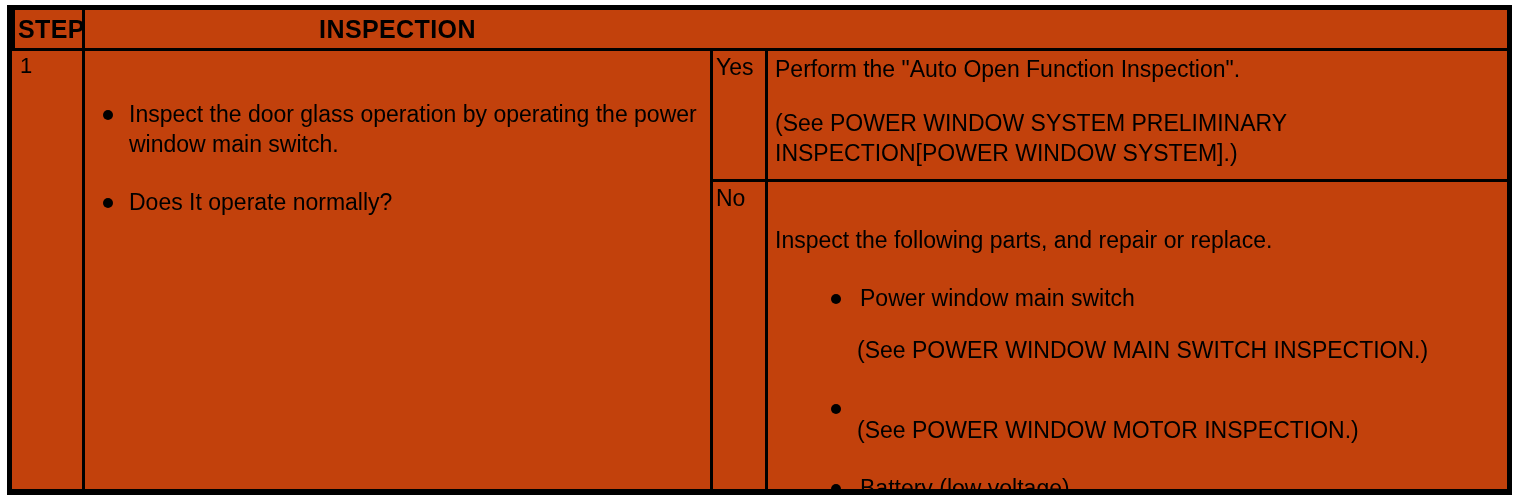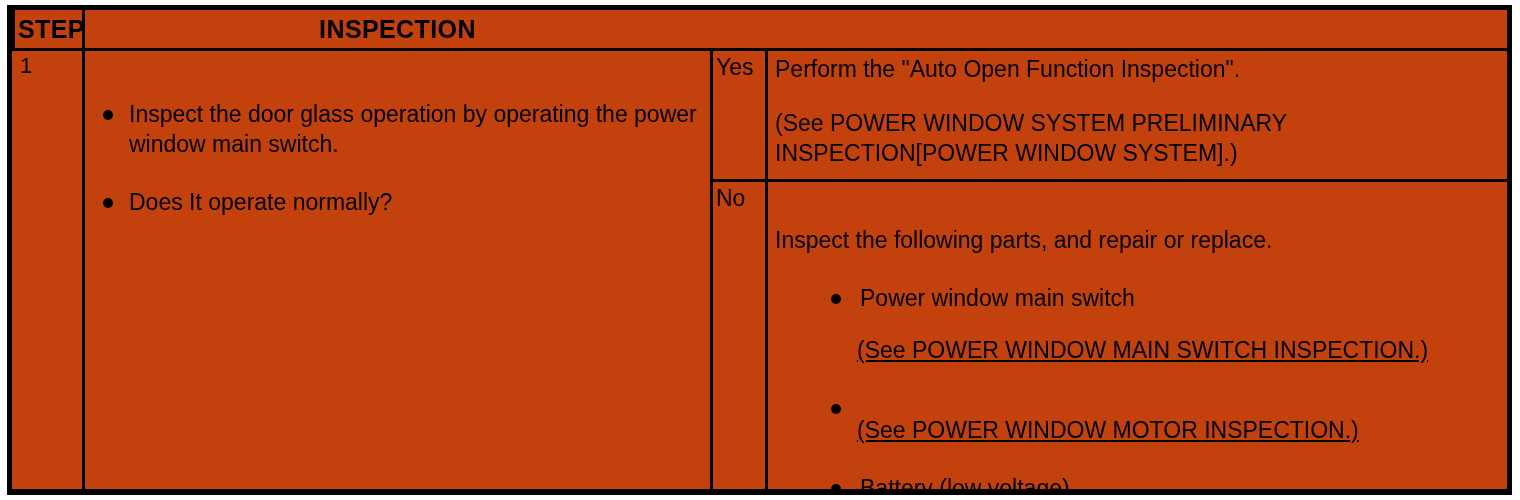--- a/index.html
+++ b/index.html
@@ -170,21 +170,20 @@
   .bitem-gap { height: 28px; }
 
   
   .blist-action .bitem { padding-left: 85px; }
   .blist-action .bdot  { left: 56px; }
 
   .subref {
     font-size: 23px;
     line-height: 30px;
     padding-left: 82px;
-    text-decoration: underline;
   }
   .subref-gap { height: 22px; }
 </style>
 </head>
 <body>
 
 <div class="sheet">
 
   <div class="tbl-frame">
 

